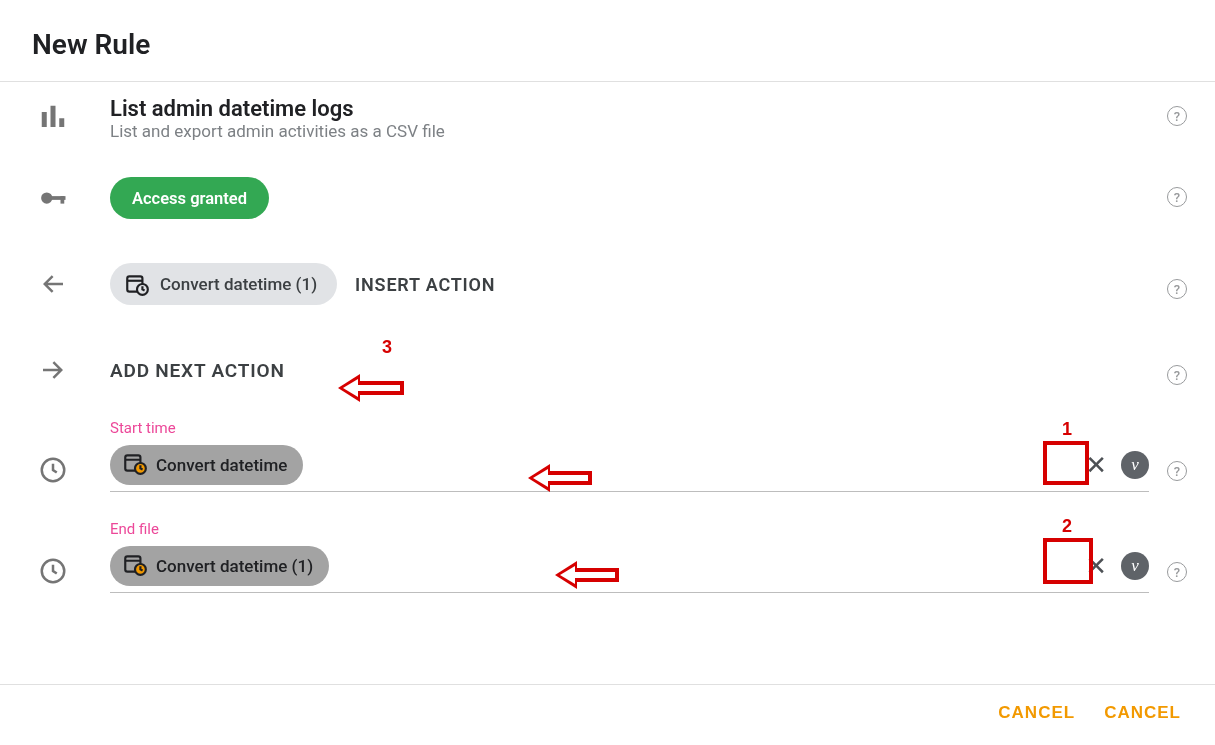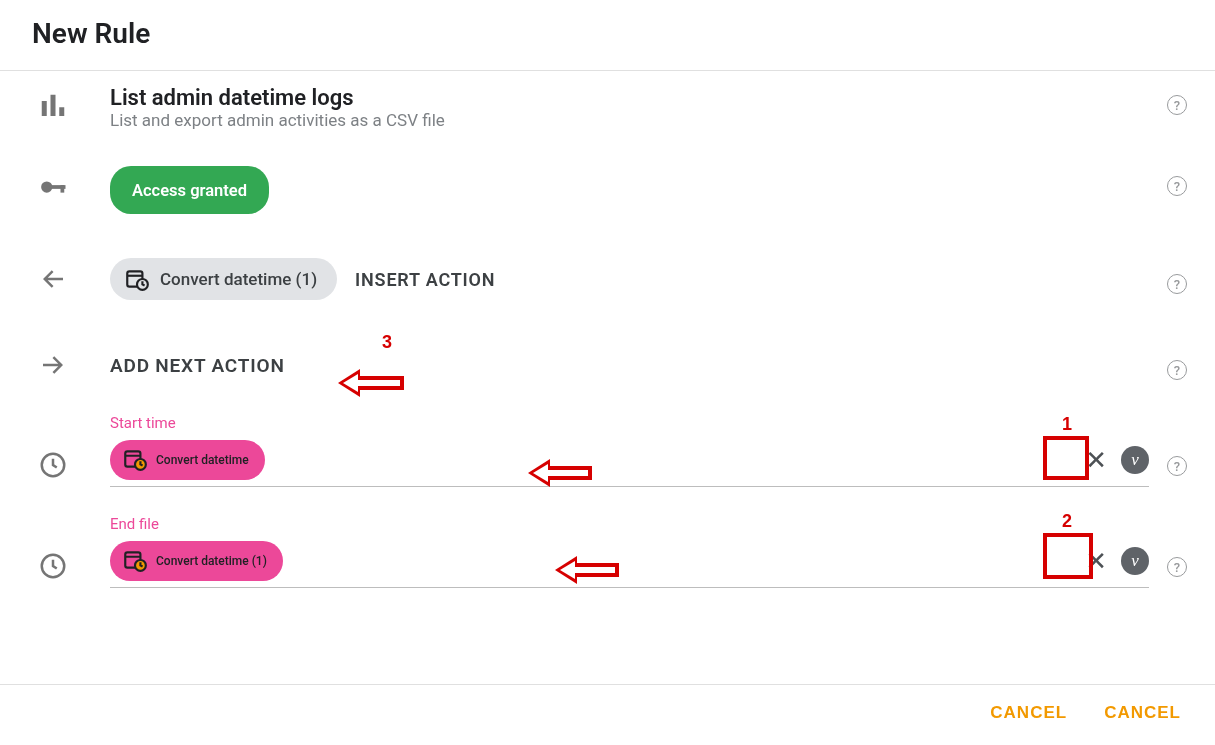--- a/index.html
+++ b/index.html
@@ -1,18 +1,18 @@
 <!DOCTYPE html>
 <html><head>
 <meta charset="utf-8">
 <style>
   * { box-sizing: border-box; margin: 0; padding: 0; }
   html, body { width: 1215px; height: 745px; font-family: "Roboto", "Segoe UI", Arial, sans-serif; background: #fff; color: #3c4043; overflow: hidden; }
   .dialog { width: 1215px; height: 745px; display: flex; flex-direction: column; }
-  .dialog-header { padding: 17px 32px 20px 32px; }
+  .dialog-header { padding: 28px 32px 20px 32px; }
   .dialog-title { font-size: 28px; font-weight: 600; color: #202124; }
   .divider { height: 1px; background: #e0e0e0; }
   .scroll-area { flex: 1; overflow-y: scroll; position: relative; }
   
   .scroll-area::-webkit-scrollbar { width: 18px; }
   .scroll-area::-webkit-scrollbar-track { background: #f1f1f1; }
   .scroll-area::-webkit-scrollbar-thumb { background: #bdbdbd; }
   .scroll-area::-webkit-scrollbar-button { height: 16px; background: #f1f1f1; }
 
   .rows { padding: 0; }
@@ -21,54 +21,54 @@
   .row-icon { width: 50px; min-width: 50px; display: flex; justify-content: center; padding-top: 6px; color: #757575; }
   .row-icon svg { width: 30px; height: 30px; }
 
   .row-body { flex: 1; padding-left: 32px; padding-right: 8px; }
   .row-help { width: 40px; display: flex; align-items: center; justify-content: center; padding-top: 10px; }
   .help-circle { width: 20px; height: 20px; border: 1.6px solid #989a9c; border-radius: 50%; color: #989a9c; font-size: 13px; font-weight: 500; display: flex; align-items: center; justify-content: center; cursor: pointer; }
 
   .trigger-title { font-size: 22px; font-weight: 600; color: #202124; }
   .trigger-sub { font-size: 17px; color: #7d8185; margin-top: 0; }
 
-  .chip { display: inline-flex; align-items: center; height: 48px; border-radius: 21px; padding: 0 22px; font-size: 16.5px; font-weight: 600; color: #fff; }
+  .chip { display: inline-flex; align-items: center; height: 42px; border-radius: 21px; padding: 0 22px; font-size: 16.5px; font-weight: 600; color: #fff; }
   .chip.green { background: #33a853; }
 
   .pill { display: inline-flex; align-items: center; height: 42px; border-radius: 21px; background: #e1e3e6; color: #3c4043; font-size: 17px; font-weight: 500; padding: 0 20px 0 14px; gap: 10px; }
   .pill .pill-icon { display: inline-flex; }
   .pill .pill-icon svg { width: 26px; height: 26px; }
 
   .insert-label { display:inline-block; margin-left: 18px; font-size: 18px; font-weight: 600; letter-spacing: 0.8px; color: #3c4043; }
 
   .add-next { font-size: 19px; font-weight: 600; letter-spacing: 0.8px; color: #3c4043; }
 
   .field-label { font-size: 15px; color: #ec4899; margin-bottom: 8px; }
   .field-line { display: flex; align-items: center; border-bottom: 1px solid #bdbdbd; padding-bottom: 6px; position: relative; }
 
   .token-group { display: inline-flex; height: 40px; border-radius: 20px; overflow: hidden; align-items: center; }
-  .token-left { display: inline-flex; align-items: center; gap: 8px; background: #ec4899; color: #202124; font-size: 12px; font-weight: 500; padding: 0 16px 0 12px; height: 100%; }
+  .token-left { display: inline-flex; align-items: center; gap: 8px; background: #a3a3a3; color: #202124; font-size: 17px; font-weight: 500; padding: 0 16px 0 12px; height: 100%; }
   .token-left svg { width: 26px; height: 26px; }
   .token-right { display: inline-flex; align-items: center; background: #e1e3e6; color: #3c4043; font-size: 17px; padding: 0 20px; height: 100%; }
 
   .field-spacer { flex: 1; }
   .clear-x { font-size: 26px; color: #4d5155; cursor: pointer; padding: 0 6px; }
   .var-btn { width: 28px; height: 28px; border-radius: 50%; background: #5f6368; color: #fff; font-family: "Georgia", serif; font-style: italic; font-size: 17px; display: flex; align-items: center; justify-content: center; cursor: pointer; margin-left: 8px; }
 
   
   .anno { position: absolute; pointer-events: none; }
   .anno .num { position: absolute; color: #d60000; font-weight: 900; font-size: 18px; font-family: Arial, sans-serif; }
   .arrow-left { display: inline-block; position: relative; }
   .arrow-left .head { width: 0; height: 0; border-top: 14px solid transparent; border-bottom: 14px solid transparent; border-right: 22px solid #d60000; position: absolute; left: 0; top: 0; }
   .arrow-left .head-inner { width: 0; height: 0; border-top: 9px solid transparent; border-bottom: 9px solid transparent; border-right: 15px solid #fff; position: absolute; left: 5px; top: 5px; }
   .arrow-left .shaft { position: absolute; height: 14px; border-top: 4px solid #d60000; border-bottom: 4px solid #d60000; border-right: 4px solid #d60000; background: #fff; left: 20px; top: 7px; }
 
   .red-box { border: 4px solid #d60000; position: absolute; }
 
-  .dialog-footer { display: flex; justify-content: flex-end; align-items: center; gap: 37px; padding: 18px 34px 22px; }
+  .dialog-footer { display: flex; justify-content: flex-end; align-items: center; gap: 29px; padding: 18px 34px 22px; }
   .footer-btn { font-size: 17px; font-weight: 700; letter-spacing: 1px; color: #f29900; cursor: pointer; background: none; border: none; }
 </style>
 </head>
 <body>
 
 <div class="dialog">
 
   <div class="dialog-header">
     <div class="dialog-title">New Rule</div>
   </div>

